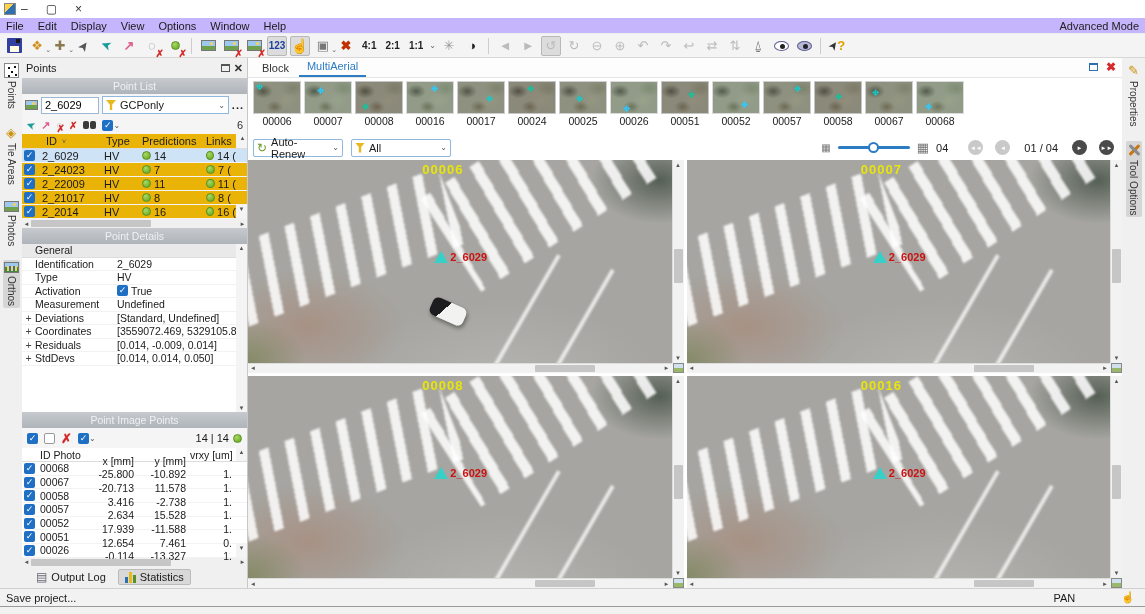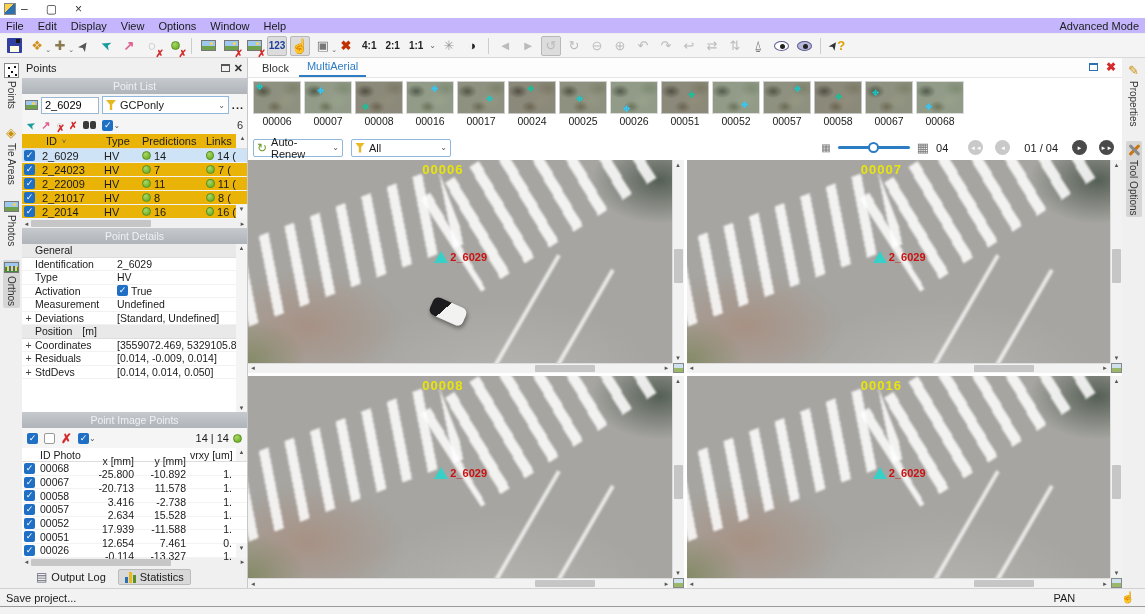--- a/index.html
+++ b/index.html
@@ -465,27 +465,20 @@
         <div class="pd-row">
           <span class="exp"></span>
             <span>Measurement</span>
             <span class="pd-val">Undefined</span>
         </div>
         <div class="pd-row">
           <span class="exp">+</span>
           <span>Deviations</span>
             <span class="pd-val">[Standard, Undefined]</span>
         </div>
-        <div class="pd-row group">
-            <span class="exp"></span>
-          <span class="glabel">
-            <span>Position</span>
-            <span>[m]</span>
-          </span>
-        </div>
         <div class="pd-row">
           <span class="exp">+</span>
           <span>Coordinates</span>
             <span class="pd-val">[3559072.469, 5329105.84...</span>
         </div>
         <div class="pd-row">
           <span class="exp">+</span>
           <span>Residuals</span>
             <span class="pd-val">[0.014, -0.009, 0.014]</span>
         </div>

